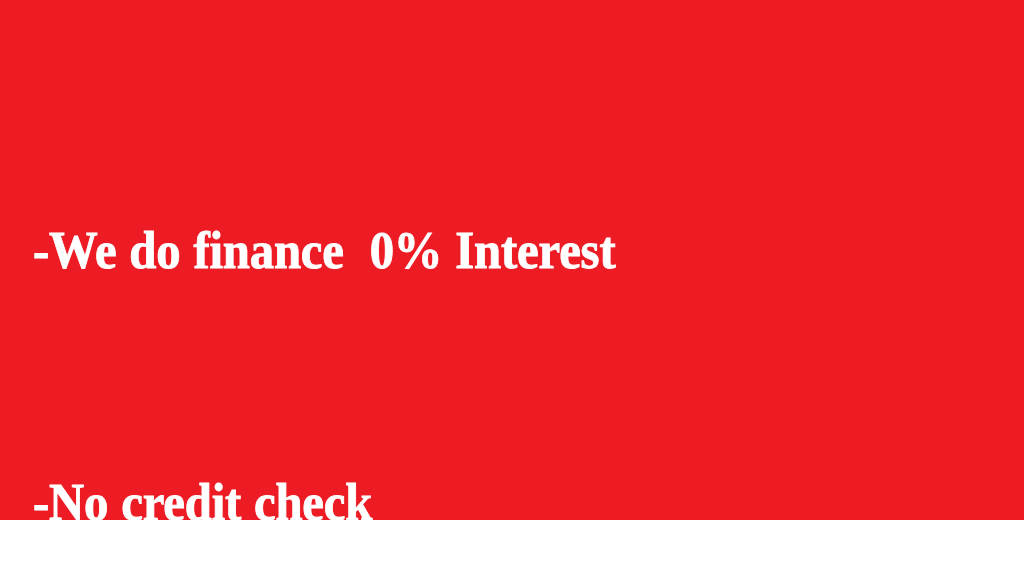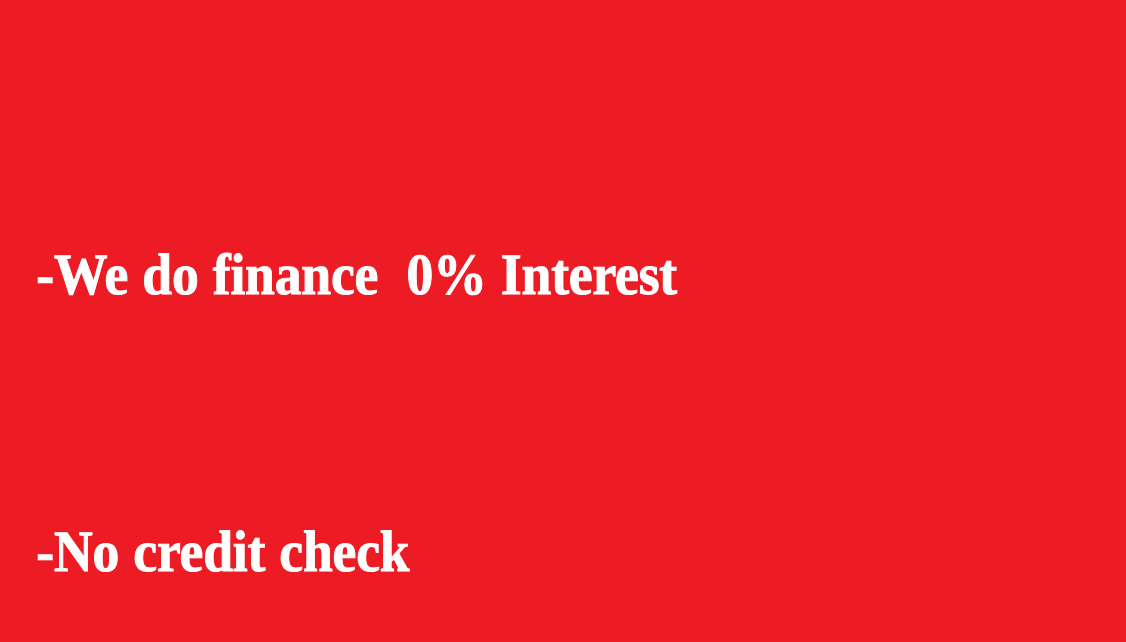--- a/index.html
+++ b/index.html
@@ -8,21 +8,21 @@
     padding: 0;
   }
 
   body {
     background: #ffffff;
   }
 
   .banner {
     position: relative;
     width: 1024px;
-    height: 584px;
+    height: 520px;
     background: #ed1c24;
     overflow: hidden;
     box-sizing: border-box;
   }
 
   .promo-text {
     position: absolute;
     left: 33px;
     top: 30px;
     width: 985px;

